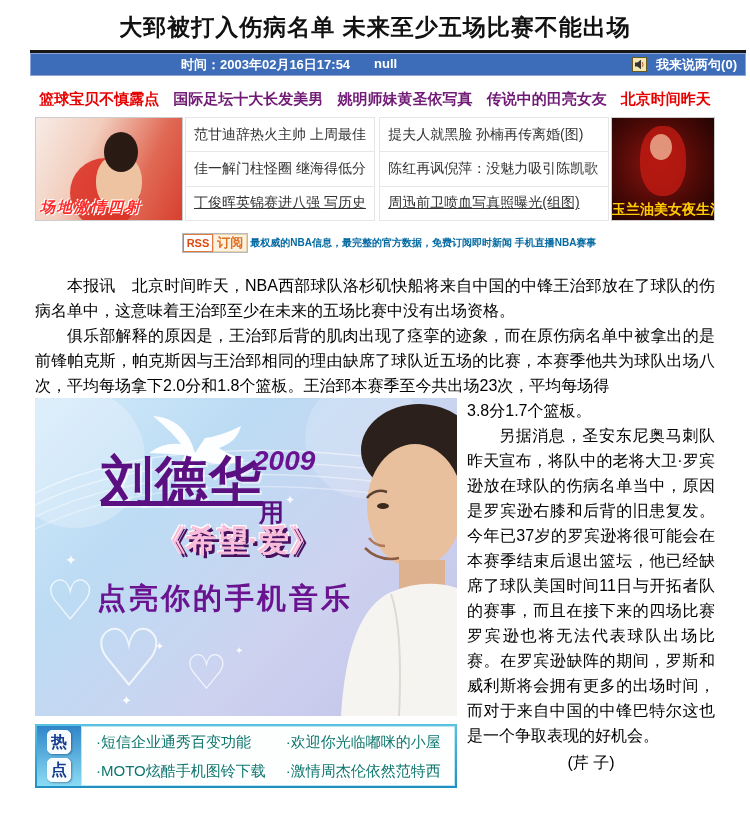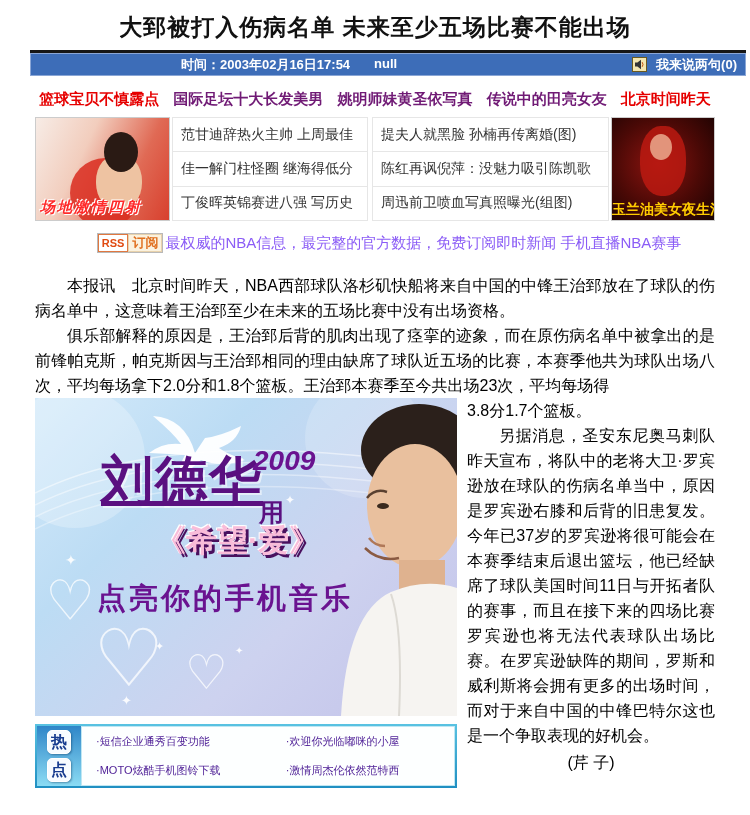--- a/index.html
+++ b/index.html
@@ -27,21 +27,21 @@
   .hot-links { margin-top:14px; text-align:center; font-size:15px; font-weight:bold; white-space:nowrap; }
   .hot-links a { text-decoration:none; margin:0 5px; cursor:pointer; }
   .hl-red  { color:#e60000; }
   .hl-dark { color:#701a75; }
   
   .news-panel { margin:8px 35px 0 35px; display:flex; height:104px; }
   .thumb {
     position:relative; overflow:hidden; flex:none; cursor:pointer;
     border:1px solid #ccc;
   }
-  .thumb-left { width:135px; background:linear-gradient(115deg,#f7ece6 0%,#f2cdbd 35%,#e06a55 70%,#d8402e 100%);padding-left:20px; }
+  .thumb-left { width:148px; background:linear-gradient(115deg,#f7ece6 0%,#f2cdbd 35%,#e06a55 70%,#d8402e 100%);padding-left:20px; }
   .blob-hair { position:absolute; left:68px; top:14px; width:34px; height:40px; border-radius:50%; background:#2a1a14; }
   .blob-skin { position:absolute; left:60px; top:36px; width:46px; height:56px; border-radius:48%; background:#eec3a2; }
   .blob-red  { position:absolute; left:34px; top:40px; width:70px; height:70px; border-radius:50%; background:#d92c1f; opacity:.85; }
   .cap-left {
     position:absolute; left:4px; bottom:3px; font-size:15px; font-weight:bold; font-style:italic;
     color:#ff2a2a; text-shadow:1px 1px 0 #fff,-1px -1px 0 #fff; letter-spacing:2px;
   }
   .thumb-right { width:104px; background:radial-gradient(circle at 45% 45%, #8d1410 0%, #4a0906 55%, #190302 100%); }
   .blob-fig { position:absolute; left:28px; top:8px; width:46px; height:70px; border-radius:45%; background:#c01a12; opacity:.8; }
   .blob-face{ position:absolute; left:38px; top:16px; width:22px; height:26px; border-radius:50%; background:#e8a287; opacity:.9; }
@@ -50,29 +50,29 @@
     color:#ffcc00; white-space:nowrap; letter-spacing:0;
   }
   .news-col { display:flex; flex-direction:column; border:1px solid #e6e6e6; background:#fff; }
   .news-col-1 { width:197px; margin-left:2px; }
   .news-col-2 { width:238px; margin-left:4px; margin-right:2px; }
   .news-cell {
     flex:1; display:flex; align-items:center; padding-left:8px;
     font-size:14px; color:#333; border-bottom:1px solid #e6e6e6;
     white-space:nowrap; overflow:hidden; cursor:pointer;
   }
-  .news-cell:last-child { border-bottom:none; }
+  .news-cell:last-child { border-bottom:none;text-decoration:underline; }
   
   .rss-row { margin-top:12px; display:flex; justify-content:center; align-items:center; gap:2px;margin-left:28px; }
   .rss-group { display:inline-flex; border:1px solid #b9b9b9; cursor:pointer; }
   .rss-badge { font-size:11px; font-weight:bold; color:#e04a10; background:#fff;
                border:1px solid #e07840; padding:2px 3px; line-height:12px; }
   .rss-sub   { font-size:13px; font-weight:bold; color:#e07020; background:#fbf2df;
                border:1px solid #e8d2ac; padding:1px 3px; line-height:14px; }
-  .rss-text { font-size:15px; font-weight:normal; color:#8b5cf6; }
+  .rss-text { font-size:10px; font-weight:bold; color:#0369a1; }
   
   .article { margin:20px 35px 0 35px; font-size:16px; line-height:25px; color:#000;
              text-align:justify; word-break:break-all; }
   .article p.indent { text-indent:2em; }
   .byline { text-align:center; margin-top:2px; }
   
   .media-float { float:left; width:422px; margin-right:10px; }
   .ad-banner {
     position:relative; width:422px; height:318px; overflow:hidden; cursor:pointer;
     background:linear-gradient(135deg,#d3eafa 0%,#bcdcf4 30%,#cdd2ef 65%,#c3c2e9 100%);
@@ -95,21 +95,21 @@
     margin-top:8px; width:422px; height:64px; padding:2px; display:flex;
     background:linear-gradient(180deg,#59c2e2 0%,#1f8fc2 100%);
   }
   .hs-strip { width:44px; background:linear-gradient(180deg,#2f86c8 0%,#8bdcf4 100%);
               display:flex; flex-direction:column; align-items:center; justify-content:center; gap:4px; }
   .hs-badge { width:24px; height:24px; background:#f6fbff; border:1px solid #fff; border-radius:5px;
               color:#173c8f; font-size:16px; font-weight:bold; line-height:22px; text-align:center;
               box-shadow:1px 1px 2px rgba(0,40,80,.4); }
   .hs-body { flex:1; background:#fdffff; border:1px solid #bfe7f3;
              display:grid; grid-template-columns:53% 47%; align-items:center; padding-left:14px; }
-  .hs-link { font-size:11px; color:#4c1d95; white-space:nowrap; cursor:pointer; text-decoration:none; }
+  .hs-link { font-size:15px; color:#0f766e; white-space:nowrap; cursor:pointer; text-decoration:none; }
 </style>
 </head>
 <body>
 
 <div class="title-wrap">
   <div class="title">大郅被打入伤病名单 未来至少五场比赛不能出场</div>
 </div>
 <div class="rule"></div>
 
 <div class="meta-bar">

